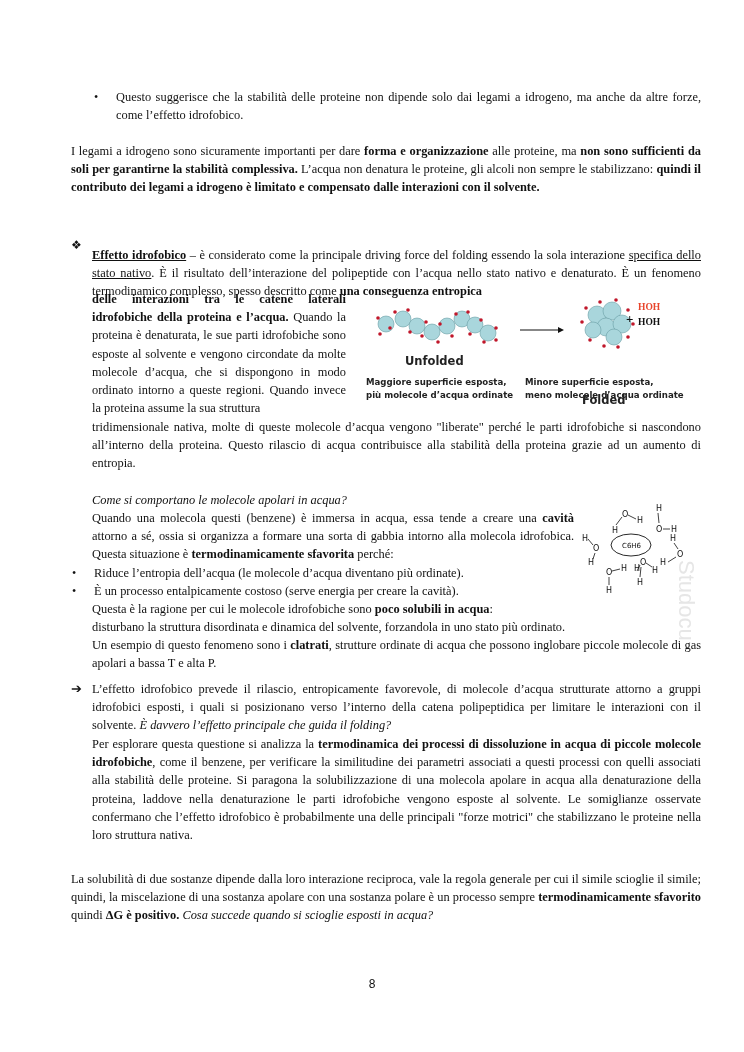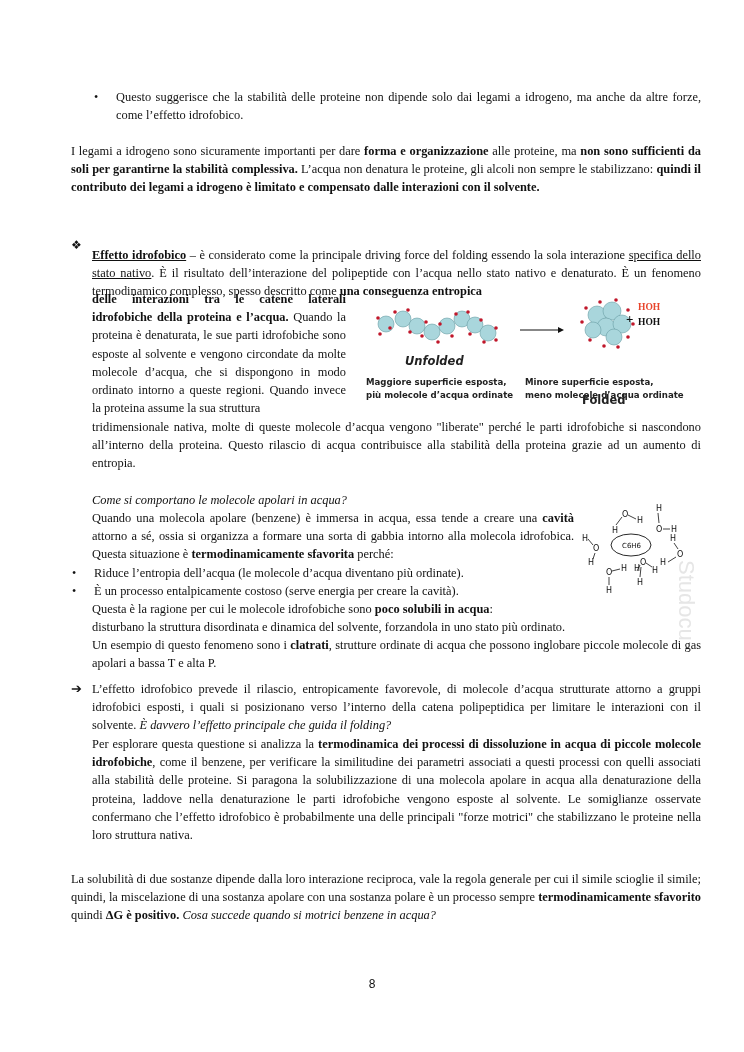--- a/index.html
+++ b/index.html
@@ -98,42 +98,42 @@
           <circle cx="244" cy="54" r="1.8"></circle>
           <circle cx="230" cy="48" r="1.8"></circle>
         <circle cx="222" cy="30" r="1.8"></circle>
       </g>
       <line x1="160" y1="38" x2="198" y2="38" stroke="#111" stroke-width="1.2"></line>
       <polygon points="198,35 204,38 198,41" fill="#111"></polygon>
     </svg>
     <span class="fig-hoh" style="left:278px; top:6px; color:#e8452c;">HOH</span>
     <span class="fig-hoh" style="left:266px; top:18px; font-size:13px; color:#111;">+</span>
     <span class="fig-hoh" style="left:278px; top:21px; color:#111;">HOH</span>
-    <span class="fig-lbl" style="left:45px; top:60px;font-style:italic;">Unfolded</span>
+    <span class="fig-lbl" style="left:45px; top:60px;">Unfolded</span>
     <span class="fig-lbl" style="left:222px; top:55px;margin-top:44px;">Folded</span>
     <div class="fig-cap" style="left:165px; top:84px;">
       <div>Minore superficie esposta,</div>
       <div>meno molecole d’acqua ordinate</div>
     </div>
     <div class="fig-cap" style="left:6px; top:84px;">
       <div>Maggiore superficie esposta,</div>
       <div>più molecole d’acqua ordinate</div>
     </div>
   </div>
 
   <div class="block" style="top:406px; left:92px; width:254px; text-align-last: justify;"></div>
 
   <div class="block indent" style="top:418px;">tridimensionale nativa, molte di queste molecole d’acqua vengono "liberate" perché le parti idrofobiche si nascondono all’interno della proteina. Questo rilascio di acqua contribuisce alla stabilità della proteina grazie ad un aumento di entropia.</div>
 
   <div class="block indent" style="top:491px;">
     <i>Come si comportano le molecole apolari in acqua?</i>
   </div>
 
   <div class="block" style="top:509px; left:92px; width:482px;">
-    <span>Quando una molecola apolare (benzene) è immersa in acqua, essa tende a creare una </span><b>cavità</b><span> attorno a sé, ossia si organizza a formare una sorta di gabbia intorno alla molecola idrofobica. Questa situazione è </span><b>termodinamicamente sfavorita</b><span> perché:</span>
+    <span>Quando una molecola questi (benzene) è immersa in acqua, essa tende a creare una </span><b>cavità</b><span> attorno a sé, ossia si organizza a formare una sorta di gabbia intorno alla molecola idrofobica. Questa situazione è </span><b>termodinamicamente sfavorita</b><span> perché:</span>
     <div class="bul" style="padding-left:24px; margin-left:-22px;">Riduce l’entropia dell’acqua (le molecole d’acqua diventano più ordinate).</div>
     <div class="bul" style="padding-left:24px; margin-left:-22px;">È un processo entalpicamente costoso (serve energia per creare la cavità).</div>
     <span>Questa è la ragione per cui le molecole idrofobiche sono </span><b>poco solubili in acqua</b><span>:</span>
   </div>
 
   <div class="fig-benz">
     <svg width="112" height="100" viewBox="0 0 112 100" font-family="DejaVu Sans, sans-serif" font-size="8" fill="#111">
       <ellipse cx="53" cy="42" rx="20" ry="11" fill="none" stroke="#111" stroke-width="0.9"></ellipse>
       <text x="44" y="45" font-size="7">C6H6</text>
       <text x="44" y="14">O</text>
@@ -178,17 +178,17 @@
 
   <span class="arrow-marker" style="top:680px;">➔</span>
   <div class="block indent" style="top:680px;">
     <span>L’effetto idrofobico prevede il rilascio, entropicamente favorevole, di molecole d’acqua strutturate attorno a gruppi idrofobici esposti, i quali si posizionano verso l’interno della catena polipeptidica per limitare le interazioni con il solvente. </span><i>È davvero l’effetto principale che guida il folding?</i>
   </div>
   <div class="block indent" style="top:735px;">
     <span>Per esplorare questa questione si analizza la </span><b>termodinamica dei processi di dissoluzione in acqua di piccole molecole idrofobiche</b><span>, come il benzene, per verificare la similitudine dei parametri associati a questi processi con quelli associati alla stabilità delle proteine. Si paragona la solubilizzazione di una molecola apolare in acqua alla denaturazione della proteina, laddove nella denaturazione le parti idrofobiche vengono esposte al solvente. Le somiglianze osservate confermano che l’effetto idrofobico è probabilmente una delle principali "forze motrici" che stabilizzano le proteine nella loro struttura nativa.</span>
   </div>
 
   <div class="block" style="top:870px;">
-    <span>La solubilità di due sostanze dipende dalla loro interazione reciproca, vale la regola generale per cui il simile scioglie il simile; quindi, la miscelazione di una sostanza apolare con una sostanza polare è un processo sempre </span><b>termodinamicamente sfavorito</b><span> quindi </span><b>ΔG è positivo.</b><span>  </span><i>Cosa succede quando si motrici benzene in acqua?</i>
+    <span>La solubilità di due sostanze dipende dalla loro interazione reciproca, vale la regola generale per cui il simile scioglie il simile; quindi, la miscelazione di una sostanza apolare con una sostanza polare è un processo sempre </span><b>termodinamicamente sfavorito</b><span> quindi </span><b>ΔG è positivo.</b><span>  </span><i>Cosa succede quando si scioglie esposti in acqua?</i>
   </div>
 
   <div class="page-num">8</div>
 </div>
 
 </body></html>

